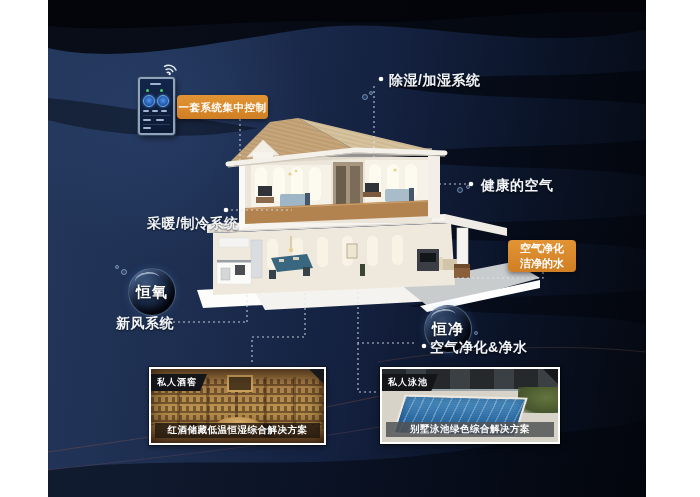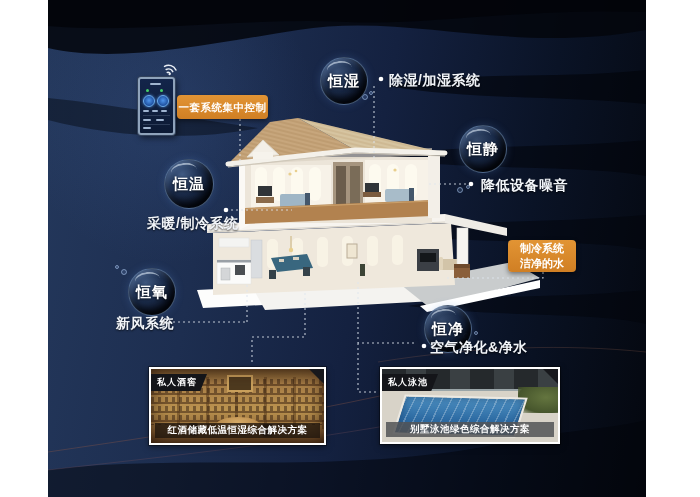--- a/index.html
+++ b/index.html
@@ -248,44 +248,35 @@
         <path d="M5.5,10.5 A5,5 0 0 1 12.5,10.5"></path>
         <path d="M7.5,13 A2.2,2.2 0 0 1 10.5,13"></path>
     </g>
     <circle cx="9.6" cy="14.2" r="1.1" fill="#e9eef5"></circle>
   </svg>
 
   <div class="obox" style="left:177px;top:95px;width:91px;height:24px;font-size:10.5px;letter-spacing:.5px;">
     <span>一套系统集中控制</span>
   </div>
 
-  <div class="bubble" style="left:320px;top:57px;width:46px;height:46px;">
-    <span>恒湿</span>
-  </div>
-  <div class="bubble" style="left:459px;top:125px;width:46px;height:46px;">
-    <span>恒静</span>
-  </div>
-  <div class="bubble" style="left:164px;top:159px;width:48px;height:48px;">
-    <span>恒温</span>
-  </div>
   <div class="bubble" style="left:128px;top:268px;width:46px;height:46px;">
     <span>恒氧</span>
   </div>
   <div class="bubble" style="left:424px;top:305px;width:46px;height:46px;">
     <span>恒净</span>
   </div>
 
   <div class="lbl" style="left:389px;top:72px;">除湿/加湿系统</div>
-  <div class="lbl" style="left:481px;top:177px;">降低设备噪音</div>
+  <div class="lbl" style="left:481px;top:177px;">健康的空气</div>
   <div class="lbl" style="left:147px;top:203px;margin-top:12px;">采暖/制冷系统</div>
   <div class="lbl" style="left:116px;top:315px;">新风系统</div>
   <div class="lbl" style="left:430px;top:339px;text-align:center;">空气净化&amp;净水</div>
 
   <div class="obox" style="left:508px;top:240px;width:68px;height:32px;font-size:11px;">
-    <span>制冷系统</span>
+    <span>空气净化</span>
     <span>洁净的水</span>
   </div>
 
   <div class="photo" style="left:380px;top:367px;width:176px;height:73px;">
     <div class="pool-base"></div>
     <div class="pool-bldg"></div>
     <div class="pool-green"></div>
     <div class="pool-water">
       <div class="pool-ripple"></div>
     </div>

